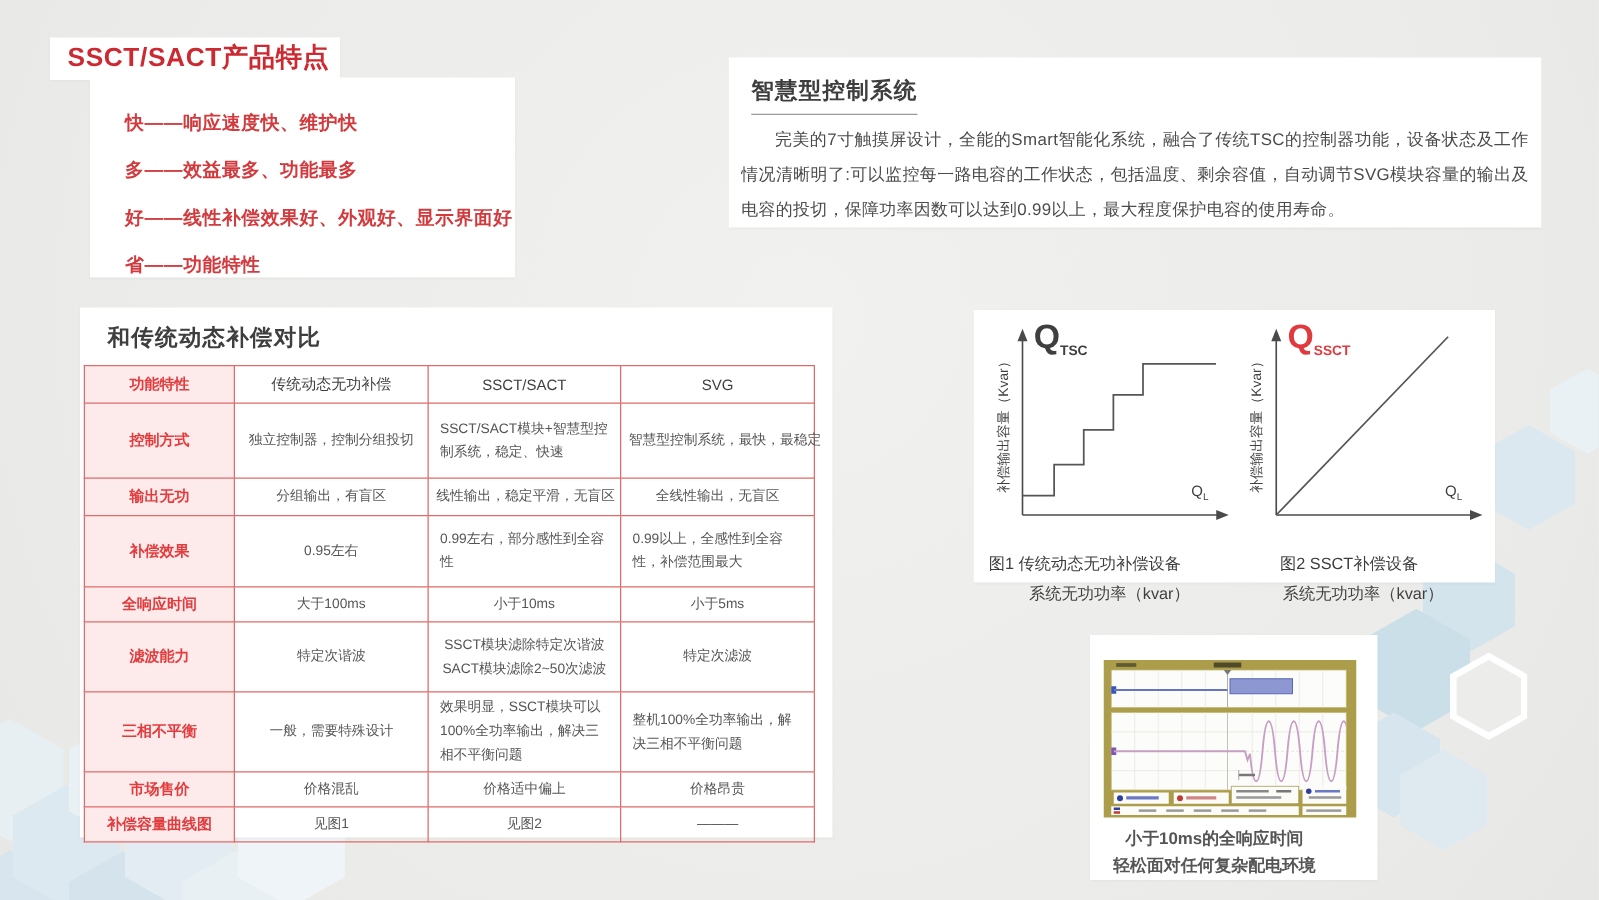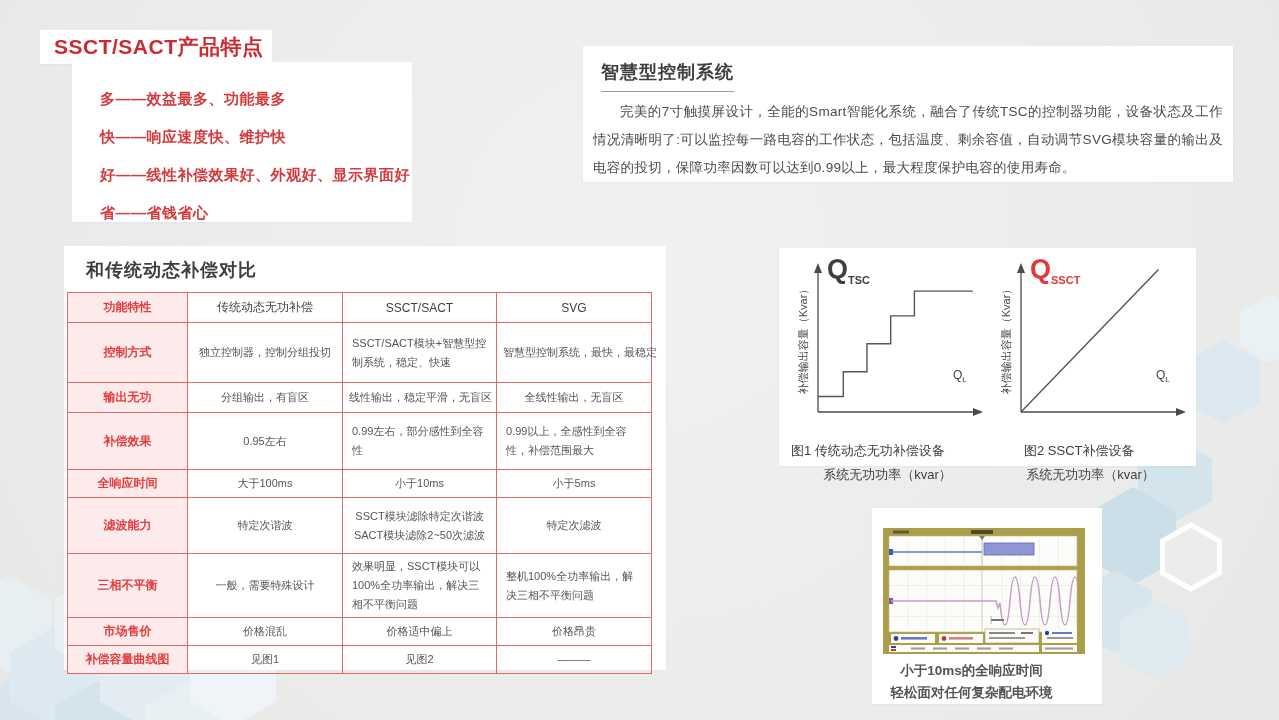--- a/index.html
+++ b/index.html
@@ -58,21 +58,21 @@
 
   
   .charts-card { left:779px; top:248px; width:417px; height:218px; }
   .mini-chart { position:absolute; top:4px; width:205px; height:212px; }
   .mini-chart.c0 { left:6px; } .mini-chart.c1 { left:209px; }
   .q-title { position:absolute; left:42px; top:2px; font-weight:bold; font-size:27px; color:#3f3f3f; }
   .q-title sub { font-size:11px; font-weight:bold; }
   .c1 .q-title { color:#e03a3f; }
   .y-axis-label { position:absolute; left:-57px; top:79px; width:150px; height:16px; line-height:16px;
     text-align:center; font-size:11px; color:#3f3f3f; transform:rotate(-90deg); }
-  .ql-label { position:absolute; left:168px; top:116px; font-size:12px; color:#3f3f3f; }
+  .ql-label { position:absolute; left:168px; top:134px; font-size:12px; color:#3f3f3f; }
   .ql-label sub { font-size:8px; }
   .x-axis-label { position:absolute; top:166px; left:0; width:205px; text-align:center; font-size:13px; color:#3f3f3f;margin-top:48px; }
   .fig-caption { position:absolute; top:190px; left:6px; font-size:13px; color:#3c3c3c; }
   .c1 .fig-caption { left:36px; }
   .chart-svg { position:absolute; left:0; top:0; }
 
   
   .scope-card { left:872px; top:508px; width:230px; height:196px; }
   .scope-svg { position:absolute; left:9px; top:18px; }
   .scope-captions { position:absolute; left:0; top:152px; width:199px; text-align:center;
@@ -100,24 +100,24 @@
     <div class="hex hex-inner" style="left:5px;top:6px;width:52px;height:58px;background:#ecedeb;"></div>
   </div>
   <div class="hex" style="left:1078px;top:570px;width:74px;height:84px;background:#d7e5ee;"></div>
   <div class="hex" style="left:1120px;top:600px;width:70px;height:80px;background:#dfe9f0;"></div>
 
   <div class="card features-title-card">
     <div class="features-title">SSCT/SACT产品特点</div>
   </div>
   <div class="card features-card">
     <ul class="features-list">
+        <li>快——响应速度快、维护快</li>
         <li>多——效益最多、功能最多</li>
-        <li>快——响应速度快、维护快</li>
         <li>好——线性补偿效果好、外观好、显示界面好</li>
-        <li>省——省钱省心</li>
+        <li>省——功能特性</li>
       </ul>
   </div>
 
   <div class="card smart-card">
     <h2 class="smart-title">智慧型控制系统</h2>
     <p class="smart-paragraph">完美的7寸触摸屏设计，全能的Smart智能化系统，融合了传统TSC的控制器功能，设备状态及工作情况清晰明了:可以监控每一路电容的工作状态，包括温度、剩余容值，自动调节SVG模块容量的输出及电容的投切，保障功率因数可以达到0.99以上，最大程度保护电容的使用寿命。</p>
   </div>
 
   <div class="card table-card">
     <h2 class="table-title">和传统动态补偿对比</h2>

